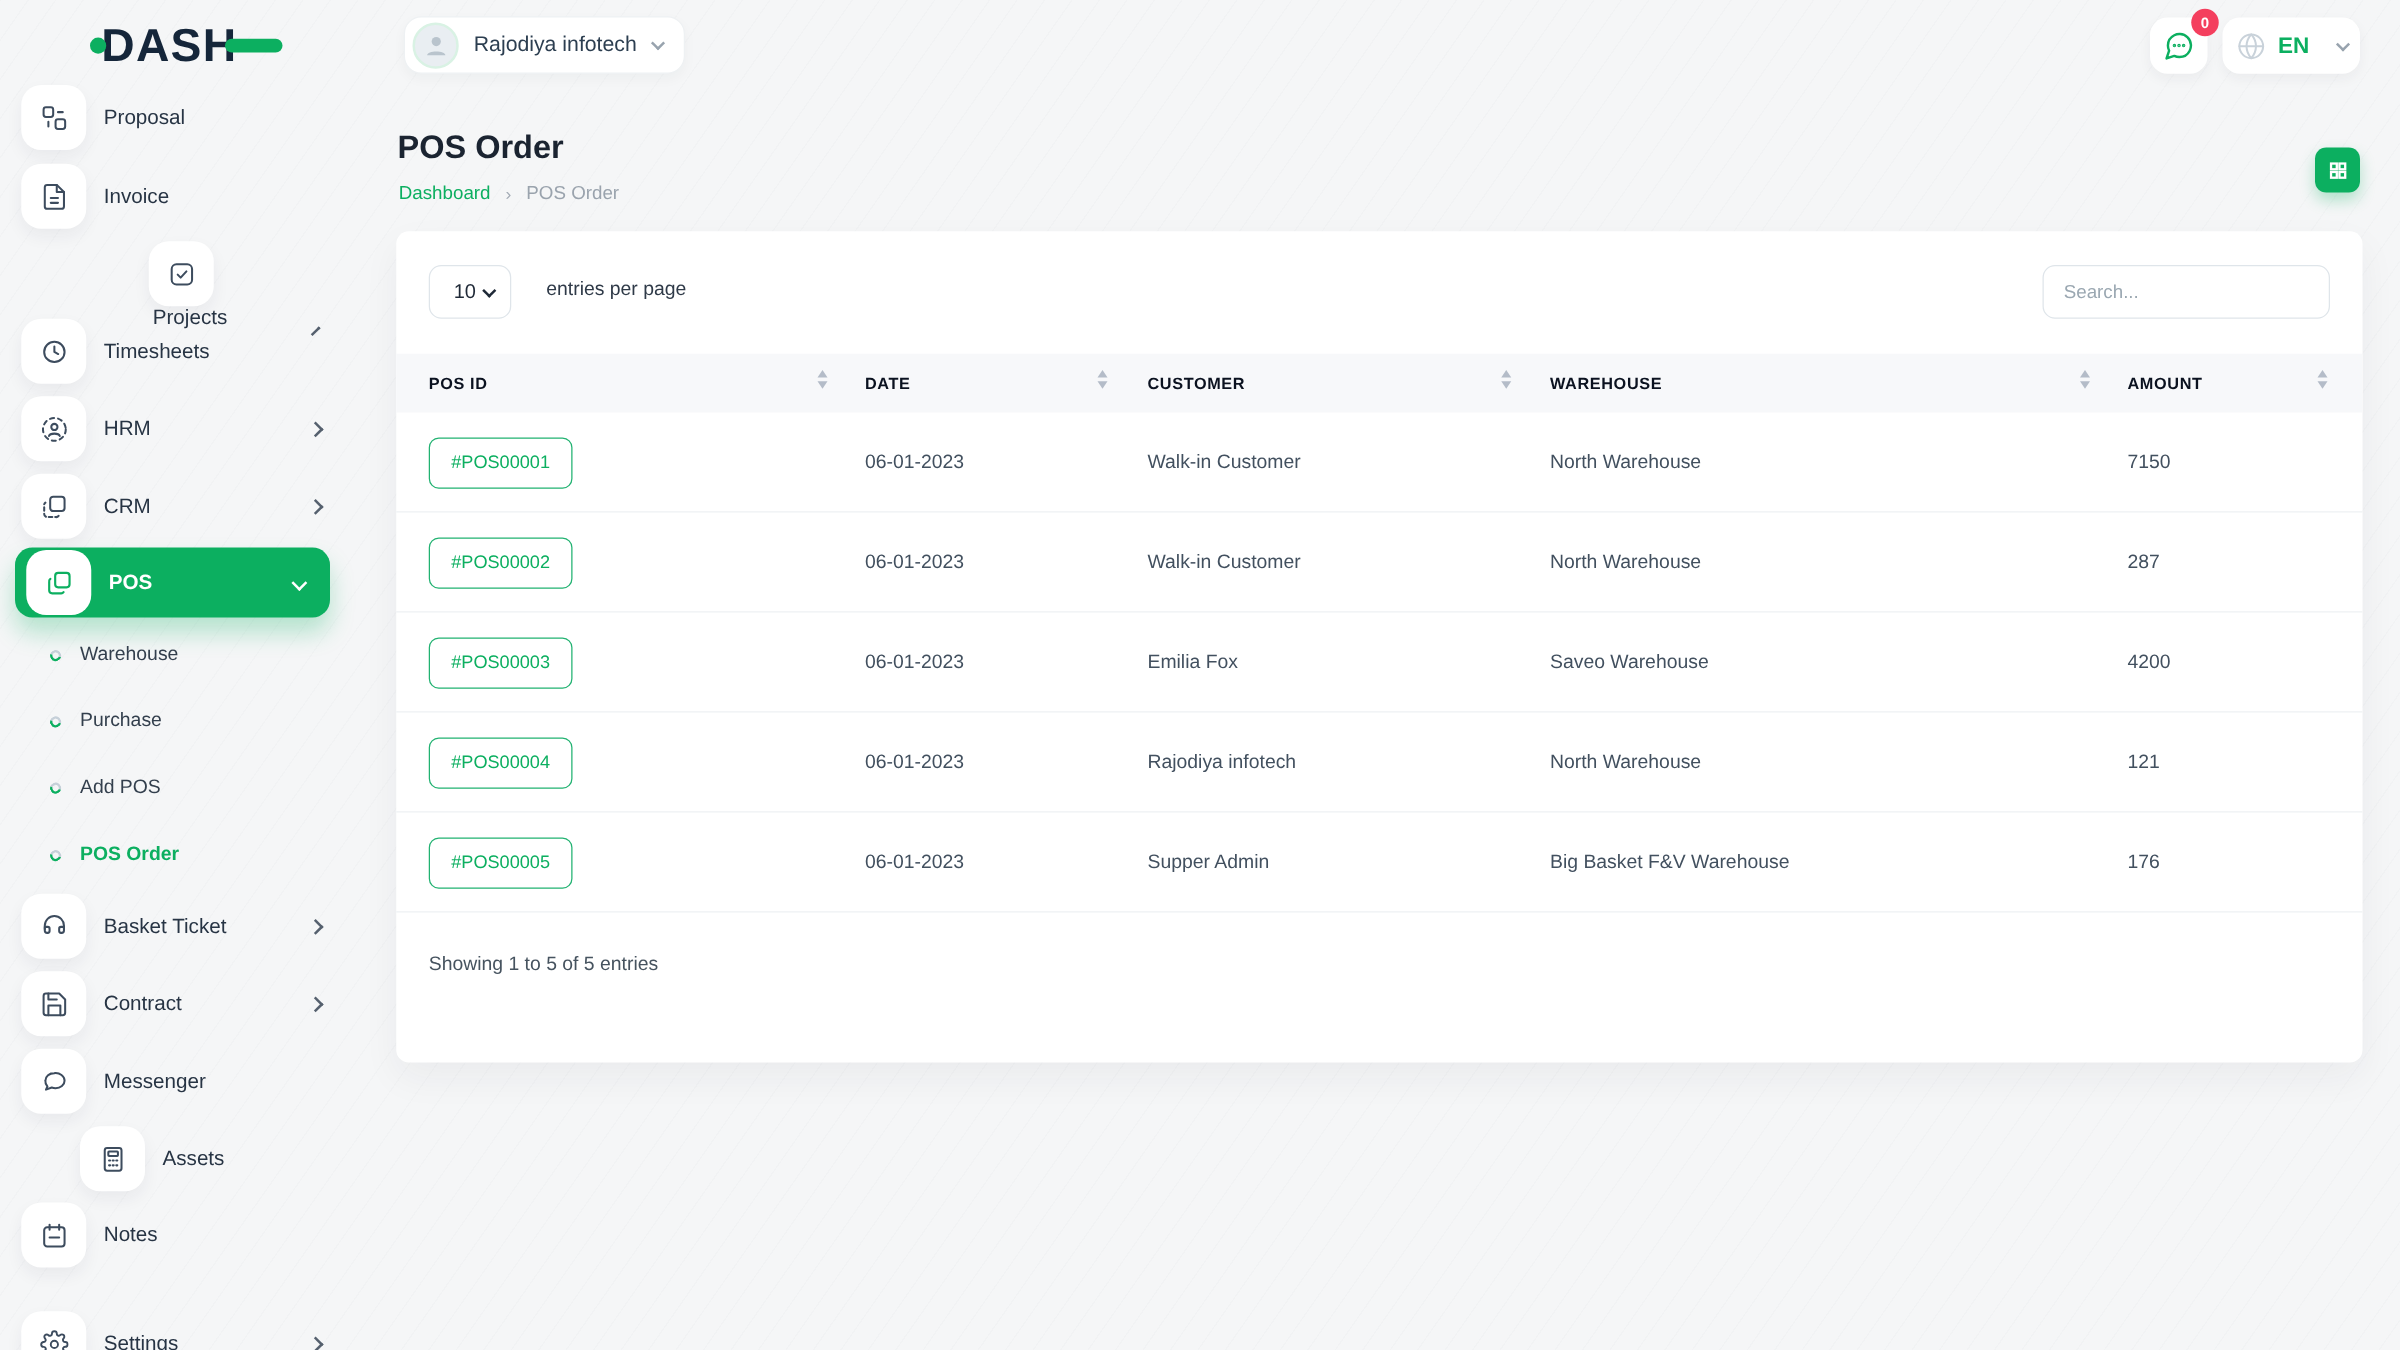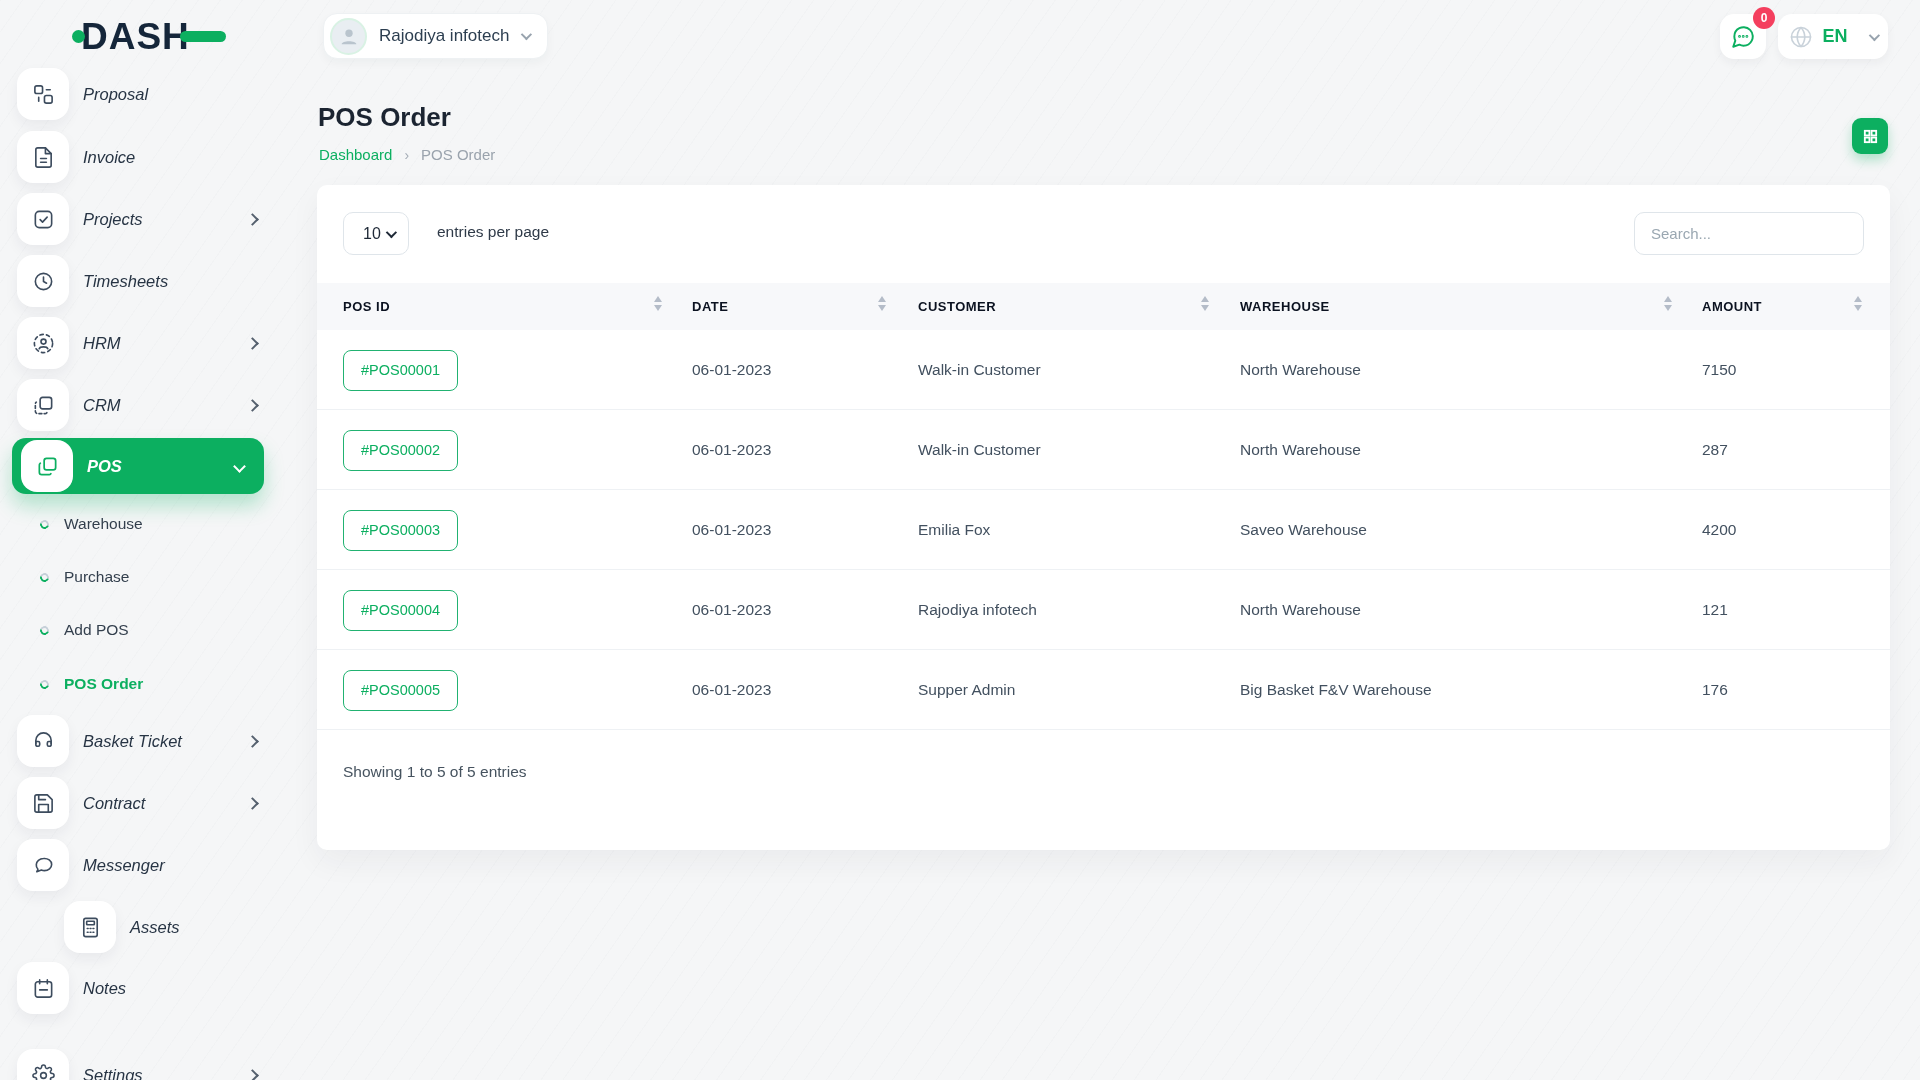--- a/index.html
+++ b/index.html
@@ -15,21 +15,21 @@
       #f5f6f7;
   }
 
   
   .sidebar { position:absolute; left:0; top:0; width:285px; height:1080px; z-index:5; }
   .logo { position:absolute; left:72px; top:18px; display:flex; align-items:center; }
   .logo-dot { width:13px; height:13px; border-radius:50%; background:#0caf60; margin-right:-4px; position:relative; z-index:2; }
   .logo-text { font-size:37px; font-weight:800; letter-spacing:1px; color:#15263a; line-height:1; }
   .logo-dash { width:46px; height:11px; border-radius:6px; background:#0caf60; margin-left:-10px; }
 
-  .nav-item { position:absolute; left:17px; width:256px; height:52px; display:flex; align-items:center; cursor:pointer;font-style:italic; }
+  .nav-item { position:absolute; left:17px; width:256px; height:52px; display:flex; align-items:center; cursor:pointer; }
   .icon-box { width:52px; height:52px; border-radius:16px; background:#ffffff; box-shadow:0 6px 14px rgba(30,40,60,.06);
     display:flex; align-items:center; justify-content:center; flex:0 0 52px; }
   .icon-box svg { stroke:#3d4c5e; }
   .nav-label { margin-left:14px; font-size:16.5px; font-weight:500; color:#273444; }
   .nav-chevron { margin-left:auto; margin-right:16px; width:9px; height:9px; border-right:2px solid #55606e; border-bottom:2px solid #55606e;
     transform:rotate(-45deg); }
 
   .nav-item.active-parent { left:12px; width:252px; height:56px; background:#0caf60; border-radius:14px;
     box-shadow:0 12px 20px rgba(12,175,96,.28); }
   .nav-item.active-parent .icon-box { margin-left:9px; box-shadow:none; }
@@ -139,21 +139,21 @@
         <svg width="23" height="23" viewBox="0 0 24 24" fill="none" stroke-width="1.7" stroke-linecap="round" stroke-linejoin="round">
           <path d="M14 2H6a2 2 0 0 0-2 2v16a2 2 0 0 0 2 2h12a2 2 0 0 0 2-2V8z"></path>
           <polyline points="14 2 14 8 20 8"></polyline>
             <line x1="15" y1="13" x2="9" y2="13"></line>
             <line x1="15" y1="17" x2="9" y2="17"></line>
           </svg>
       </span>
       <span class="nav-label">Invoice</span>
     </div>
 
-    <div class="nav-item" style="top:193px;">
+    <div class="nav-item" style="top:193px;flex-direction:column;">
       <span class="icon-box">
         <svg width="23" height="23" viewBox="0 0 24 24" fill="none" stroke-width="1.7" stroke-linecap="round" stroke-linejoin="round">
           <rect x="3.5" y="3.5" width="17" height="17" rx="4"></rect>
             <polyline points="8.5 12.2 11 14.7 15.8 9.5"></polyline>
           </svg>
       </span>
       <span class="nav-label">Projects</span>
       <span class="nav-chevron"></span>
     </div>
 

